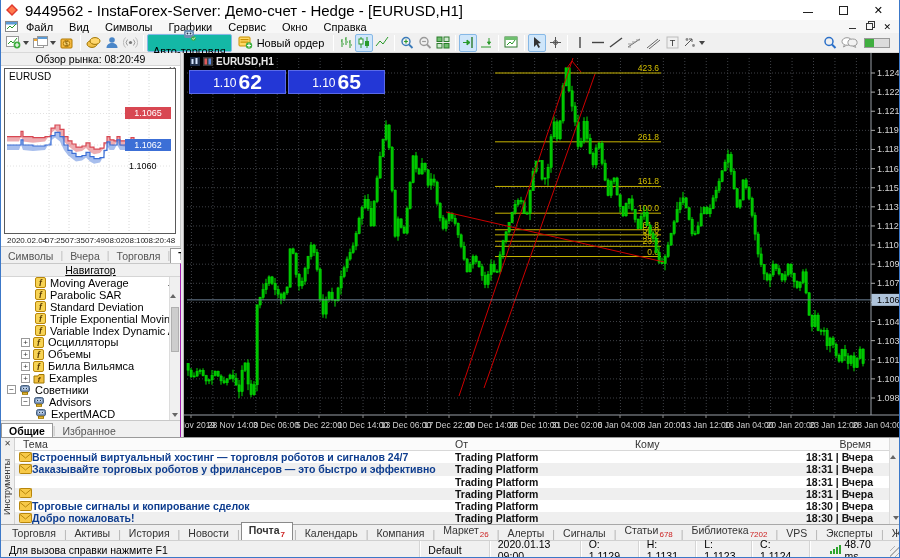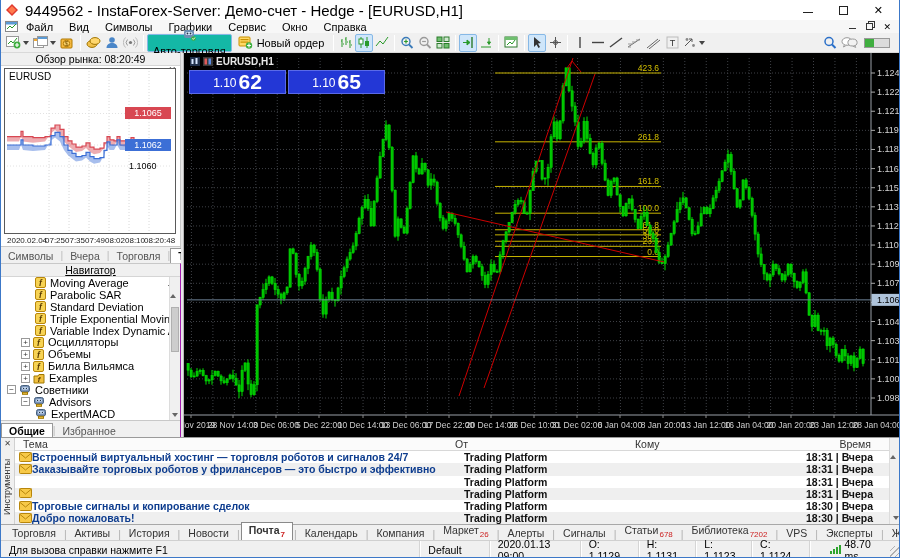--- a/index.html
+++ b/index.html
@@ -79,21 +79,21 @@
   .toolbox{left:0;top:437px;width:900px;height:87px;background:#fff;border-top:1px solid #9a9a9a;}
   .tb-strip{position:absolute;left:0;top:0;width:14px;height:87px;background:#f0f0f0;border-right:1px solid #d0d0d0;}
   .tb-strip .x{font-size:8px;color:#444;display:block;text-align:center;margin-top:1px;}
   .tb-vlabel{position:absolute;left:1px;top:14px;width:12px;height:70px;writing-mode:vertical-rl;transform:rotate(180deg);font-size:9px;color:#333;text-align:center;}
   .mail-head{position:absolute;left:14px;top:0;width:874px;height:13px;background:#fbfbfb;border-bottom:1px solid #d8d8d8;font-size:10.5px;color:#333;}
   .mail-head span{position:absolute;top:0;}
   .mail-rows{position:absolute;left:14px;top:13px;width:874px;height:74px;overflow:hidden;}
   .mail-row{position:relative;height:12.3px;font-size:10.5px;display:block;}
   .mail-row:nth-child(even){background:#efefef;}
   .mr-subj{position:absolute;left:4px;top:0;width:430px;display:flex;align-items:center;font-weight:bold;color:#0e3d8f;white-space:nowrap;overflow:hidden;}
-  .mr-from{position:absolute;left:440px;top:0;width:170px;font-weight:bold;color:#111;margin-left:9px;}
+  .mr-from{position:absolute;left:440px;top:0;width:170px;font-weight:bold;color:#111;}
   .mr-time{position:absolute;right:16px;top:0;width:130px;text-align:right;font-weight:bold;color:#111;}
   .mail-scroll{position:absolute;right:0;top:0;width:12px;height:87px;background:#f0f0f0;border-left:1px solid #dcdcdc;}
 
   
   .tabsbar{left:0;top:524px;width:900px;height:16px;background:#f0f0f0;border-top:1px solid #a8a8a8;display:flex;align-items:flex-end;font-size:10.5px;padding:0 4px;}
   .btab{padding:1px 7px;color:#333;white-space:nowrap;}
   .btab.active{background:#fff;border:1px solid #8a8a8a;border-bottom-color:#fff;font-weight:bold;margin-bottom:-1px;}
   .btab .cnt{color:#cc2222;font-size:8px;vertical-align:sub;margin-left:1px;}
   .btab-sep{color:#b0b0b0;padding:0 1px;}
   .statusbar{left:0;top:540px;width:900px;height:18px;background:#f0f0f0;border-top:1px solid #d0d0d0;font-size:10.5px;display:flex;align-items:flex-start;}

